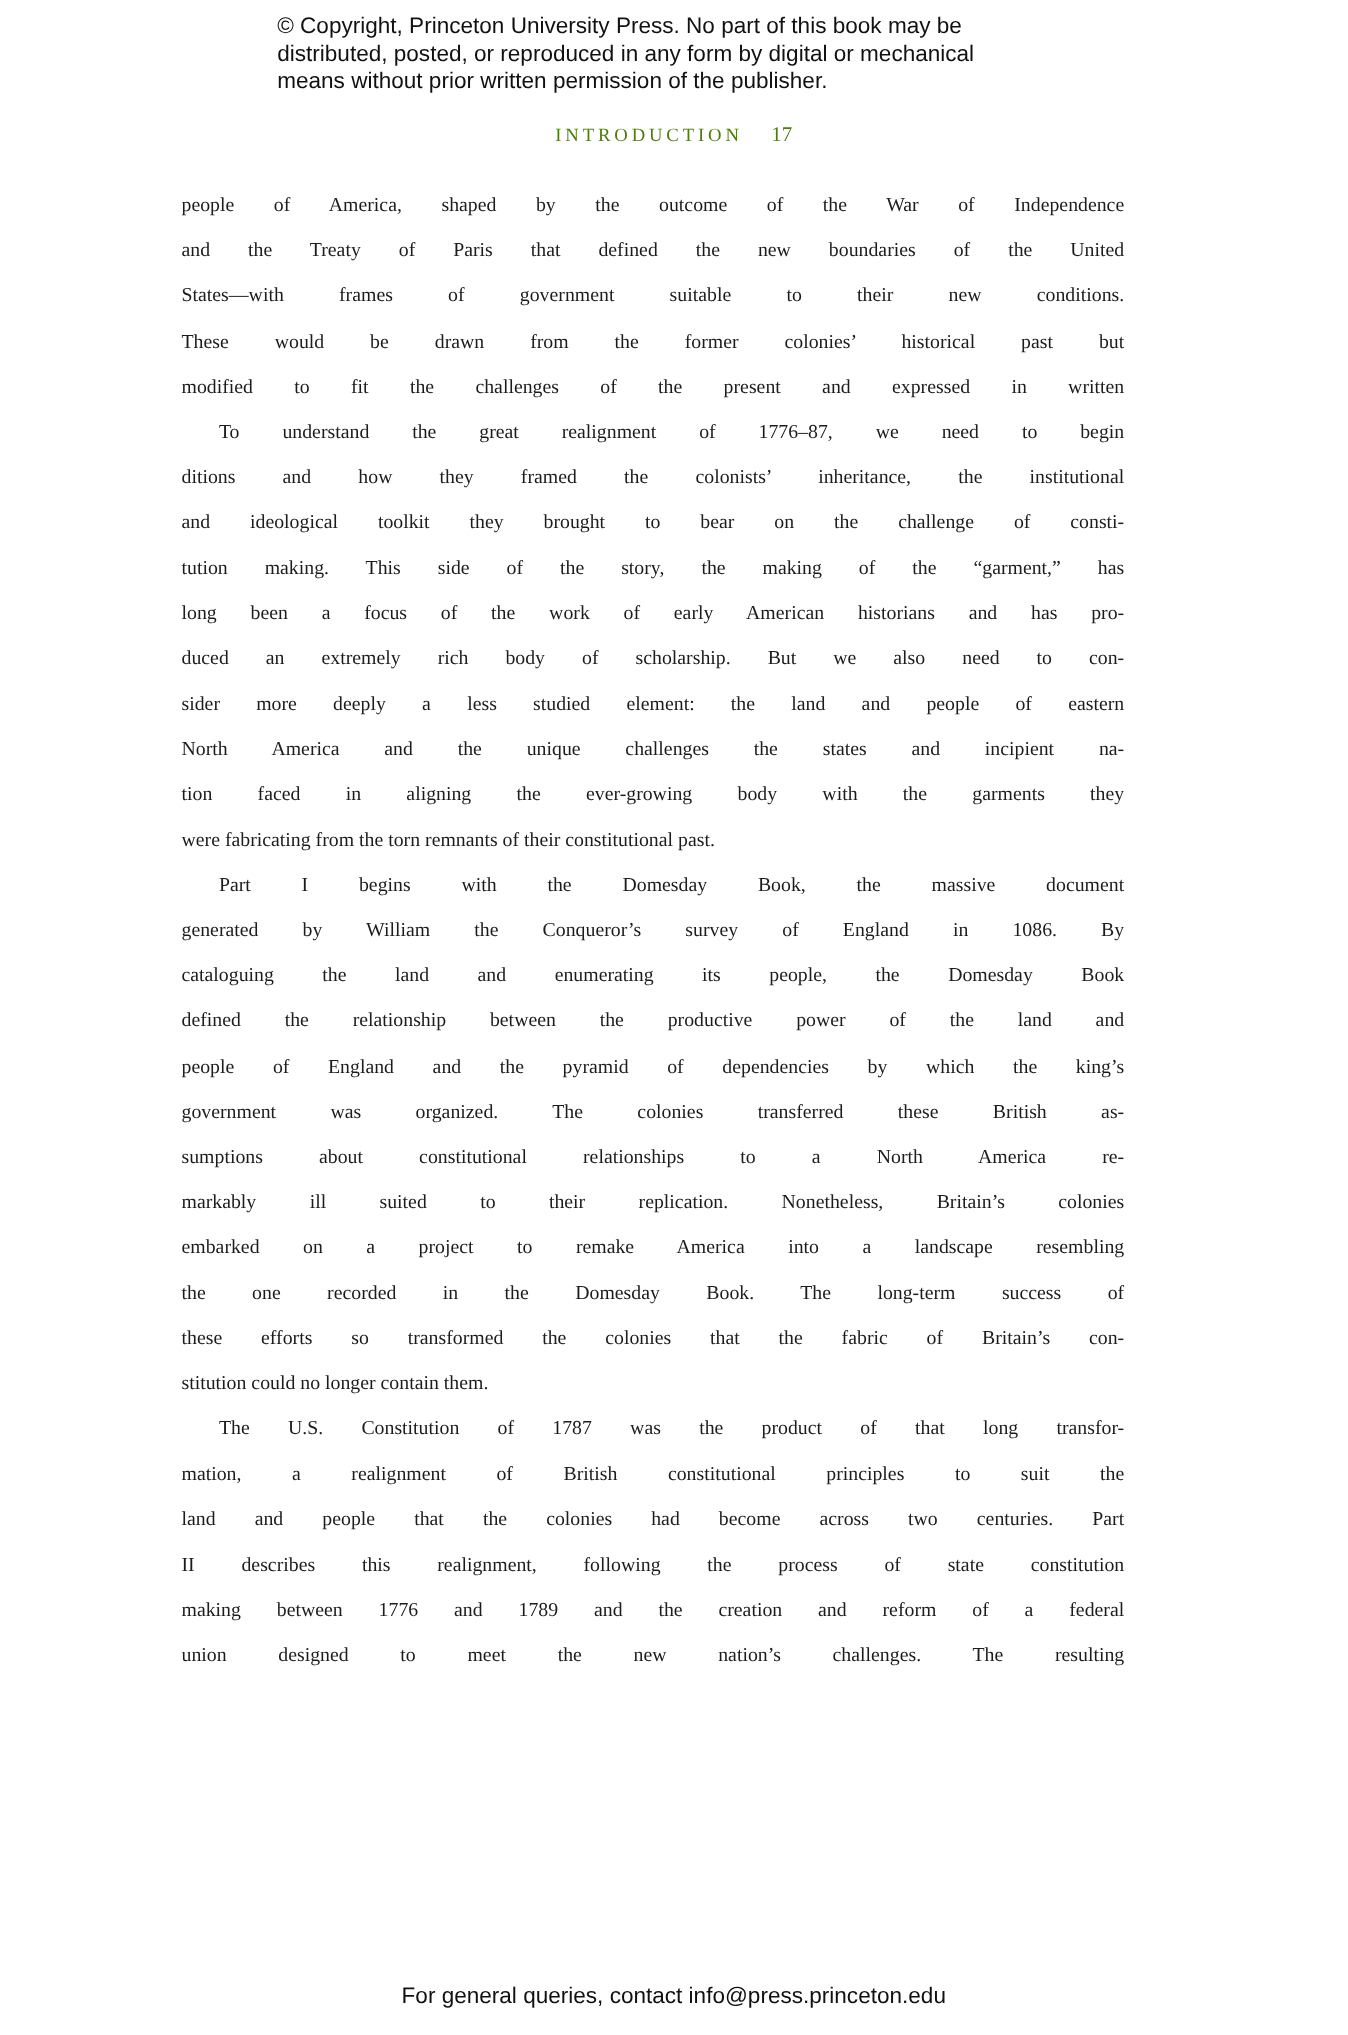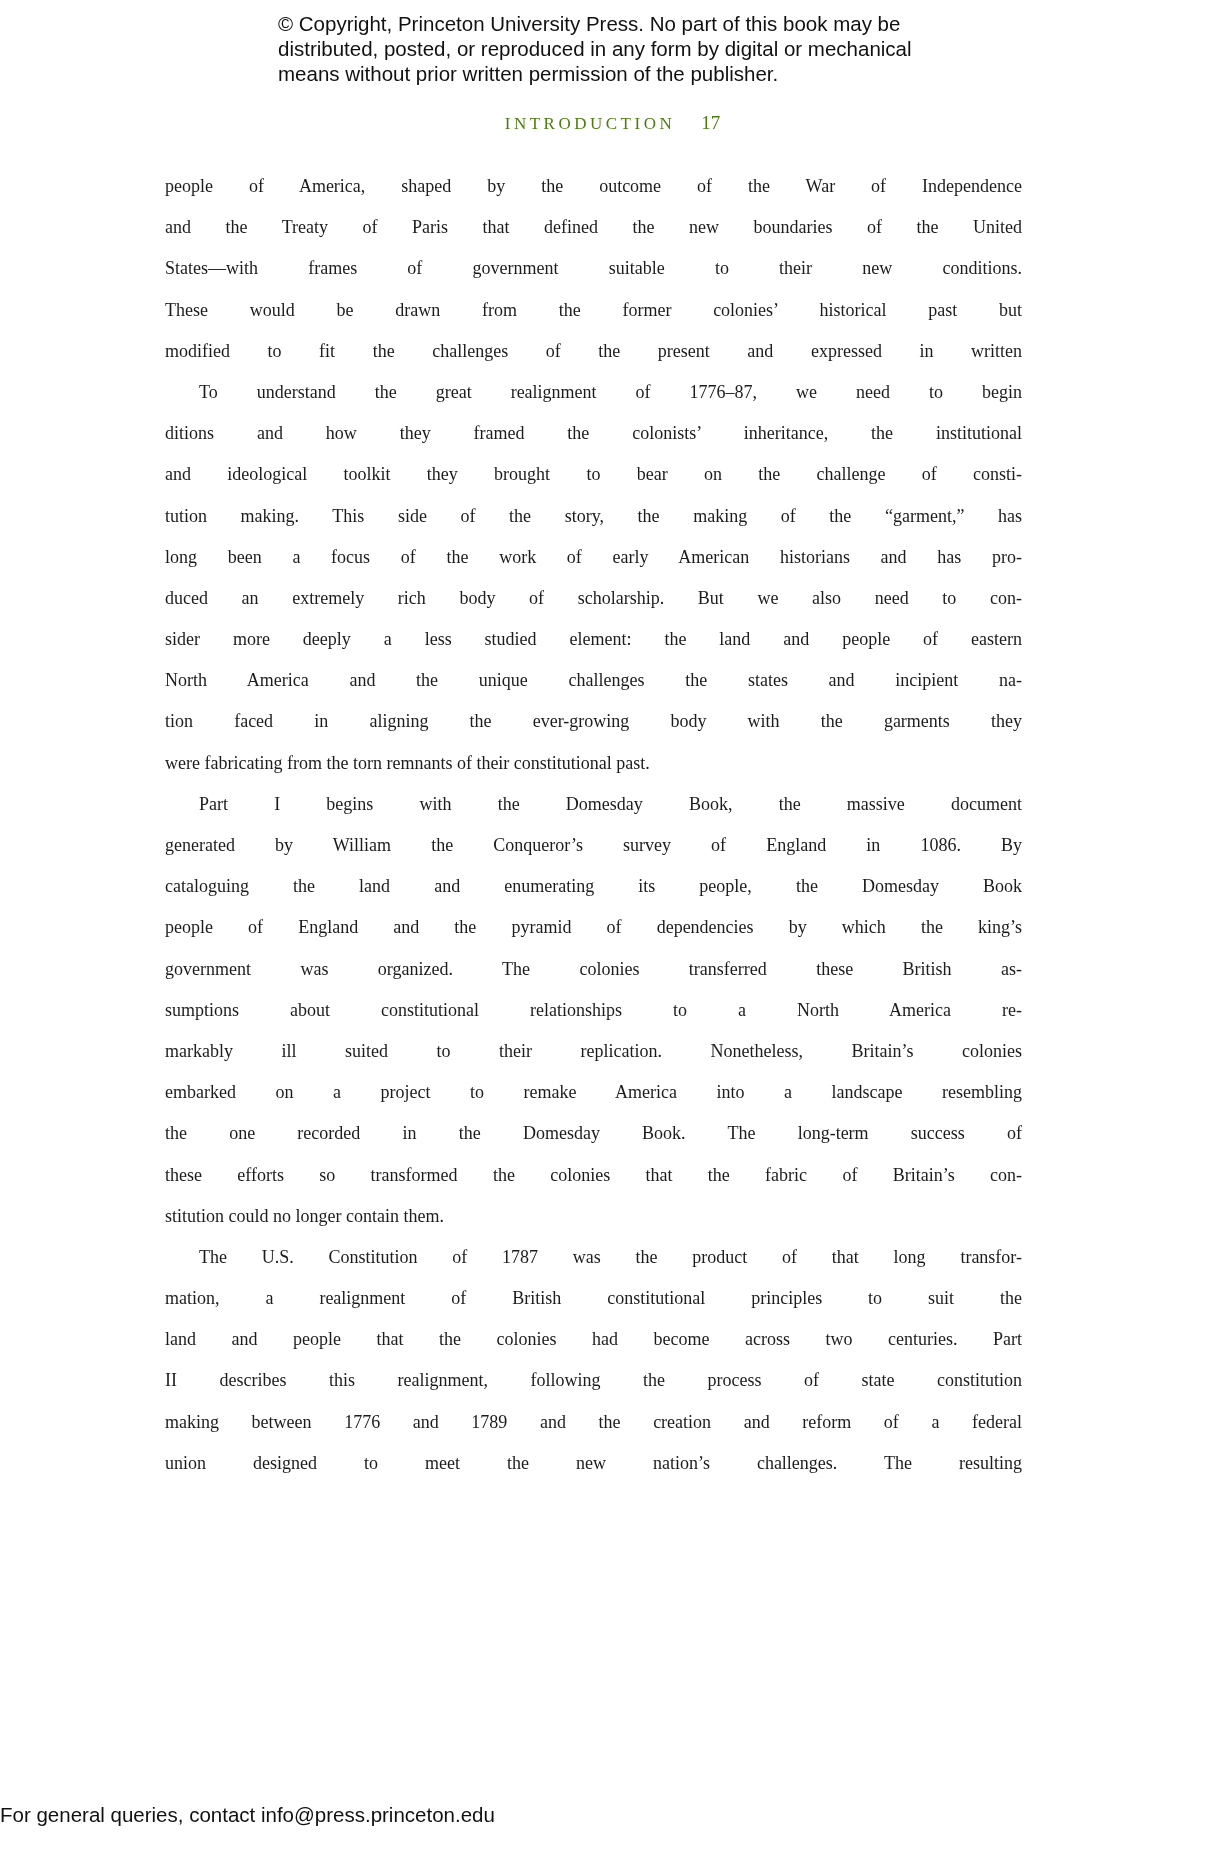--- a/index.html
+++ b/index.html
@@ -1,25 +1,25 @@
 <!DOCTYPE html>
 <html><head>
 <meta charset="utf-8">
 <style>
   html, body { margin:0; padding:0; background:#fff; }
   body { width:1225px; height:1850px; position:relative; overflow:hidden; color:#1a1a1a; }
-  .copyright { position:absolute; left:278px; top:11px; width:760px; font-family:"Liberation Sans", sans-serif; font-size:20.5px; line-height:25px; color:#111; }
+  .copyright { position:absolute; left:252px; top:11px; width:760px; font-family:"Liberation Sans", sans-serif; font-size:20.5px; line-height:25px; color:#111; }
   .running-head { position:absolute; left:0; width:1225px; top:112px; text-align:center; font-family:"Liberation Serif", serif; font-size:17px; color:#4d7c0f; }
   .running-head .title { letter-spacing:3.5px; }
   .running-head .num { margin-left:26px; font-size:19px; }
   .body-text { position:absolute; left:165px; top:166px; width:857px; font-family:"Liberation Serif", serif; font-size:18px; line-height:41.2px; color:#1c1c1c; }
   .line { display:block; white-space:nowrap; text-align:justify; text-align-last:justify; height:41.2px; }
   .line.last { text-align-last:left; }
   .line.indent { padding-left:34px; }
-  .footer { position:absolute; left:0; width:1225px; top:1803px; font-family:"Liberation Sans", sans-serif; font-size:20.5px; color:#111; }
+  .footer { position:absolute; left:0; width:1225px; top:1803px; text-align:center; font-family:"Liberation Sans", sans-serif; font-size:20.5px; color:#111; }
 </style>
 </head>
 <body>
 
 <div class="copyright">
   <div>© Copyright, Princeton University Press. No part of this book may be</div>
   <div>distributed, posted, or reproduced in any form by digital or mechanical</div>
   <div>means without prior written permission of the publisher.</div>
 </div>
 
@@ -44,20 +44,21 @@
       <span class="line">duced an extremely rich body of scholarship. But we also need to con-</span>
       <span class="line">sider more deeply a less studied element: the land and people of eastern</span>
       <span class="line">North America and the unique challenges the states and incipient na-</span>
       <span class="line">tion faced in aligning the ever-growing body with the garments they</span>
       <span class="line last">were fabricating from the torn remnants of their constitutional past.</span>
     </div>
     <div>
       <span class="line indent">Part I begins with the Domesday Book, the massive document</span>
       <span class="line">generated by William the Conqueror’s survey of England in 1086. By</span>
       <span class="line">cataloguing the land and enumerating its people, the Domesday Book</span>
+      <span class="line">defined the relationship between the productive power of the land and</span>
       <span class="line">people of England and the pyramid of dependencies by which the king’s</span>
       <span class="line">government was organized. The colonies transferred these British as-</span>
       <span class="line">sumptions about constitutional relationships to a North America re-</span>
       <span class="line">markably ill suited to their replication. Nonetheless, Britain’s colonies</span>
       <span class="line">embarked on a project to remake America into a landscape resembling</span>
       <span class="line">the one recorded in the Domesday Book. The long-term success of</span>
       <span class="line">these efforts so transformed the colonies that the fabric of Britain’s con-</span>
       <span class="line last">stitution could no longer contain them.</span>
     </div>
     <div>

